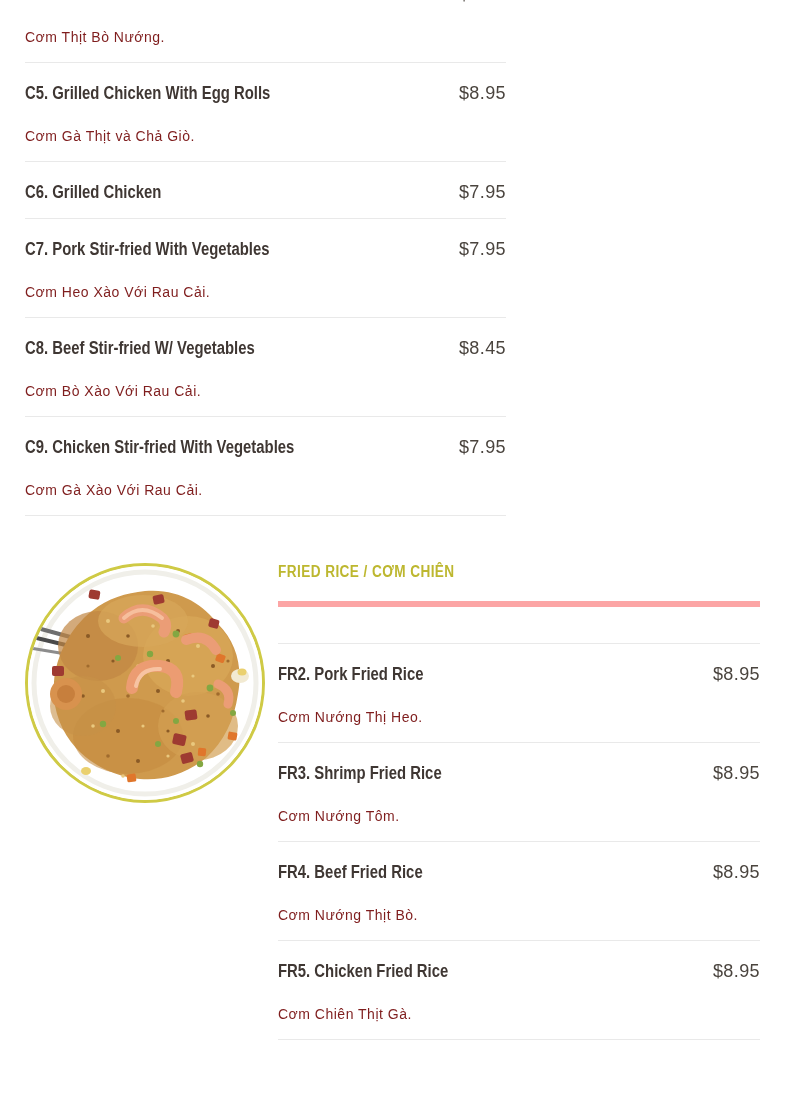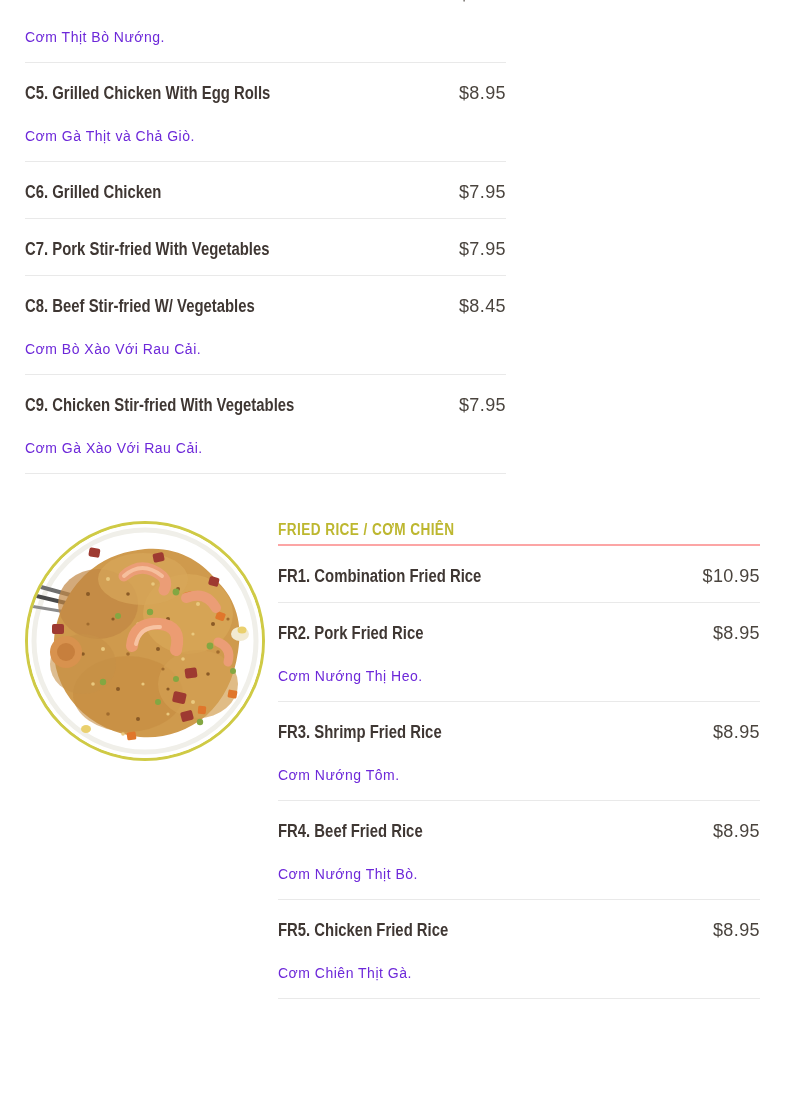--- a/index.html
+++ b/index.html
@@ -14,37 +14,37 @@
   .item-row { display:flex; justify-content:space-between; align-items:flex-start;gap:16px; }
   .item-name {
     font-size:17.5px; font-weight:bold; color:#3f3733; line-height:20px;
     letter-spacing:0px; white-space:nowrap;
     transform:scaleX(0.85); transform-origin:0 50%;
   }
   .item-price {
     font-size:18px; color:#4a443e; line-height:20px; letter-spacing:0.4px;
   }
   .item-desc {
-    margin-top:24px; font-size:14px; color:#6d28d9; line-height:18px;
+    margin-top:24px; font-size:14px; color:#7f1d1d; line-height:18px;
     letter-spacing:0.5px;
   }
   
   .section-1 { margin-left:25px; width:481px; }
   .menu-item.clipped { padding-top:0; }
   .menu-item.clipped .item-row { margin-top:-16px; }
   
   .section-2 { margin-top:47px; display:flex; align-items:flex-start; }
   .photo-wrap { margin-left:25px; width:240px; flex:0 0 240px; }
   .photo-circle {
     width:240px; height:240px; border-radius:50%;
     border:3px solid #cfca45; overflow:hidden; background:#ffffff;
   }
   .photo-circle svg { display:block; }
   .fr-col { margin-left:13px; width:482px; }
-  .section-heading-wrap { padding-bottom:5px; border-bottom:2px solid #fca5a5; }
+  .section-heading-wrap { padding-bottom:20px; border-bottom:6px solid #fca5a5; }
   .section-heading {
     font-size:16px; font-weight:bold; color:#bdb72f; line-height:18px;
     white-space:nowrap; transform:scaleX(0.85); transform-origin:0 50%;
     letter-spacing:0.5px;
   }
 </style>
 </head>
 <body>
 
 <div class="section-1 menu-list">
@@ -70,20 +70,21 @@
       <span class="item-name">C6. Grilled Chicken</span>
       <span class="item-price">$7.95</span>
     </div>
   </div>
 
   <div class="menu-item">
     <div class="item-row">
       <span class="item-name">C7. Pork Stir-fried With Vegetables</span>
       <span class="item-price">$7.95</span>
     </div>
+    <div class="item-desc">Cơm Heo Xào Với Rau Cải.</div>
   </div>
 
   <div class="menu-item">
     <div class="item-row">
       <span class="item-name">C8. Beef Stir-fried W/ Vegetables</span>
       <span class="item-price">$8.45</span>
     </div>
     <div class="item-desc">Cơm Bò Xào Với Rau Cải.</div>
   </div>
 
@@ -206,24 +207,20 @@
     </div>
   </div>
 
   <div class="fr-col">
     <div class="section-heading-wrap">
       <div class="section-heading">FRIED RICE / CƠM CHIÊN</div>
     </div>
 
     <div class="menu-list">
       <div class="menu-item">
-        <div class="item-row">
-          <span class="item-name">FR1. Combination Fried Rice</span>
-          <span class="item-price">$10.95</span>
-        </div>
       </div>
 
       <div class="menu-item">
         <div class="item-row">
           <span class="item-name">FR2. Pork Fried Rice</span>
           <span class="item-price">$8.95</span>
         </div>
         <div class="item-desc">Cơm Nướng Thị Heo.</div>
       </div>
 

